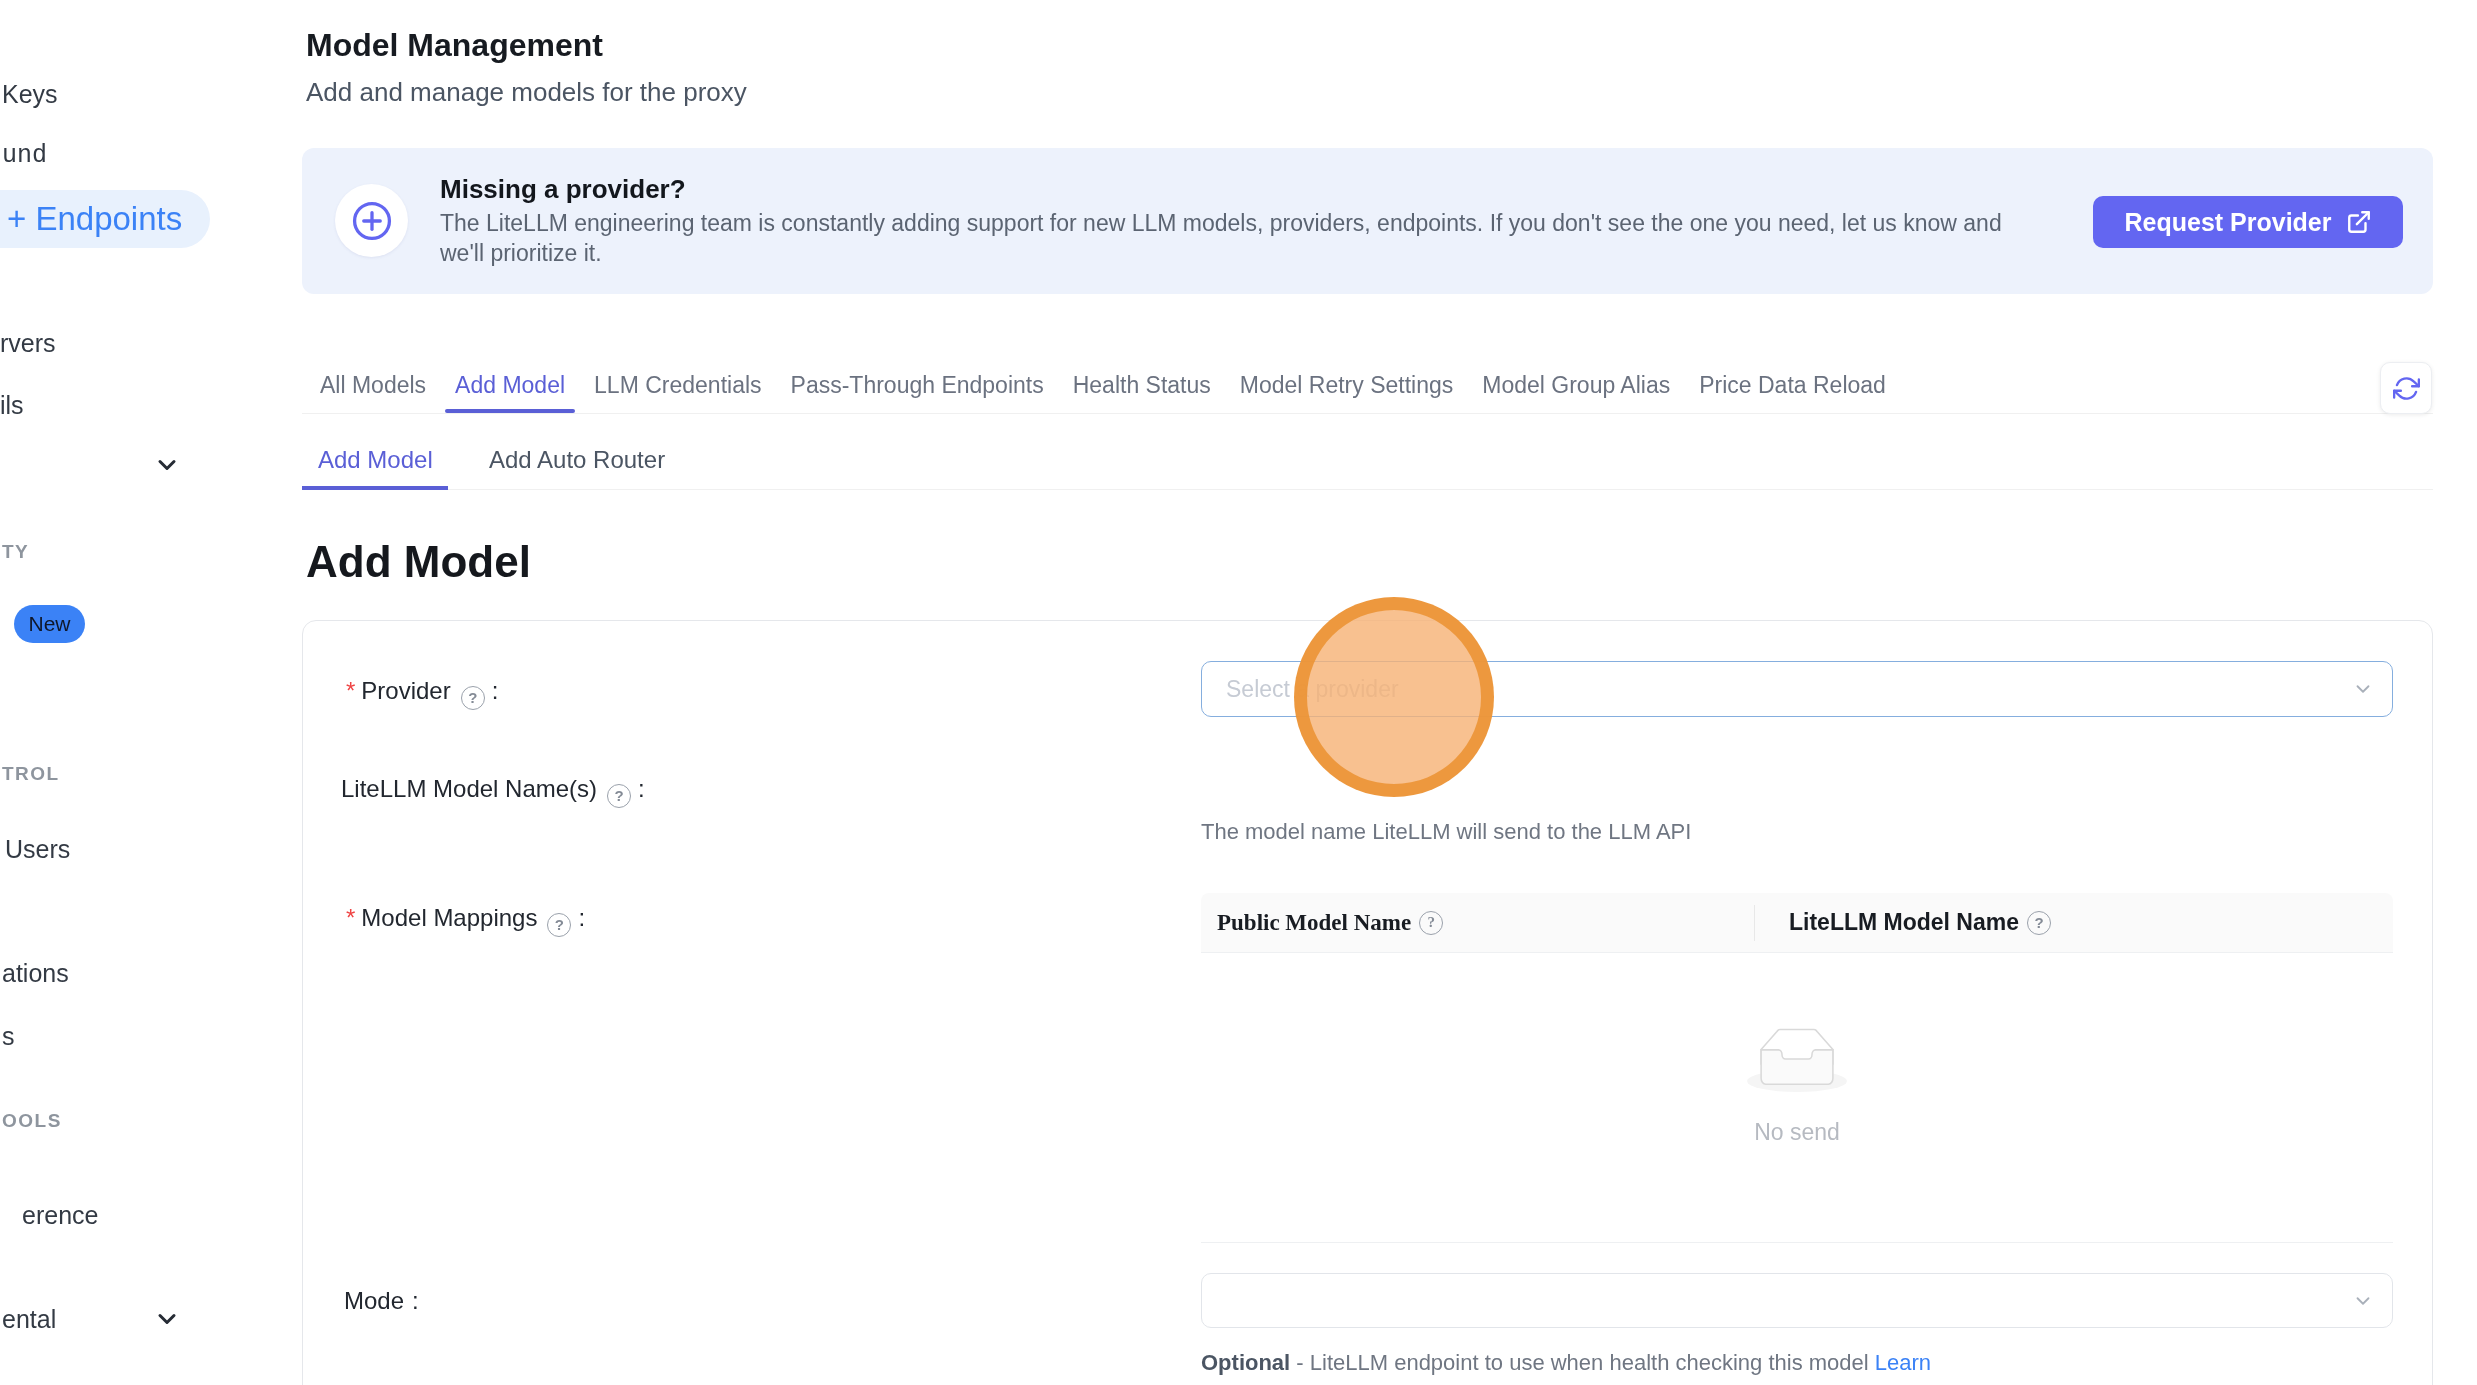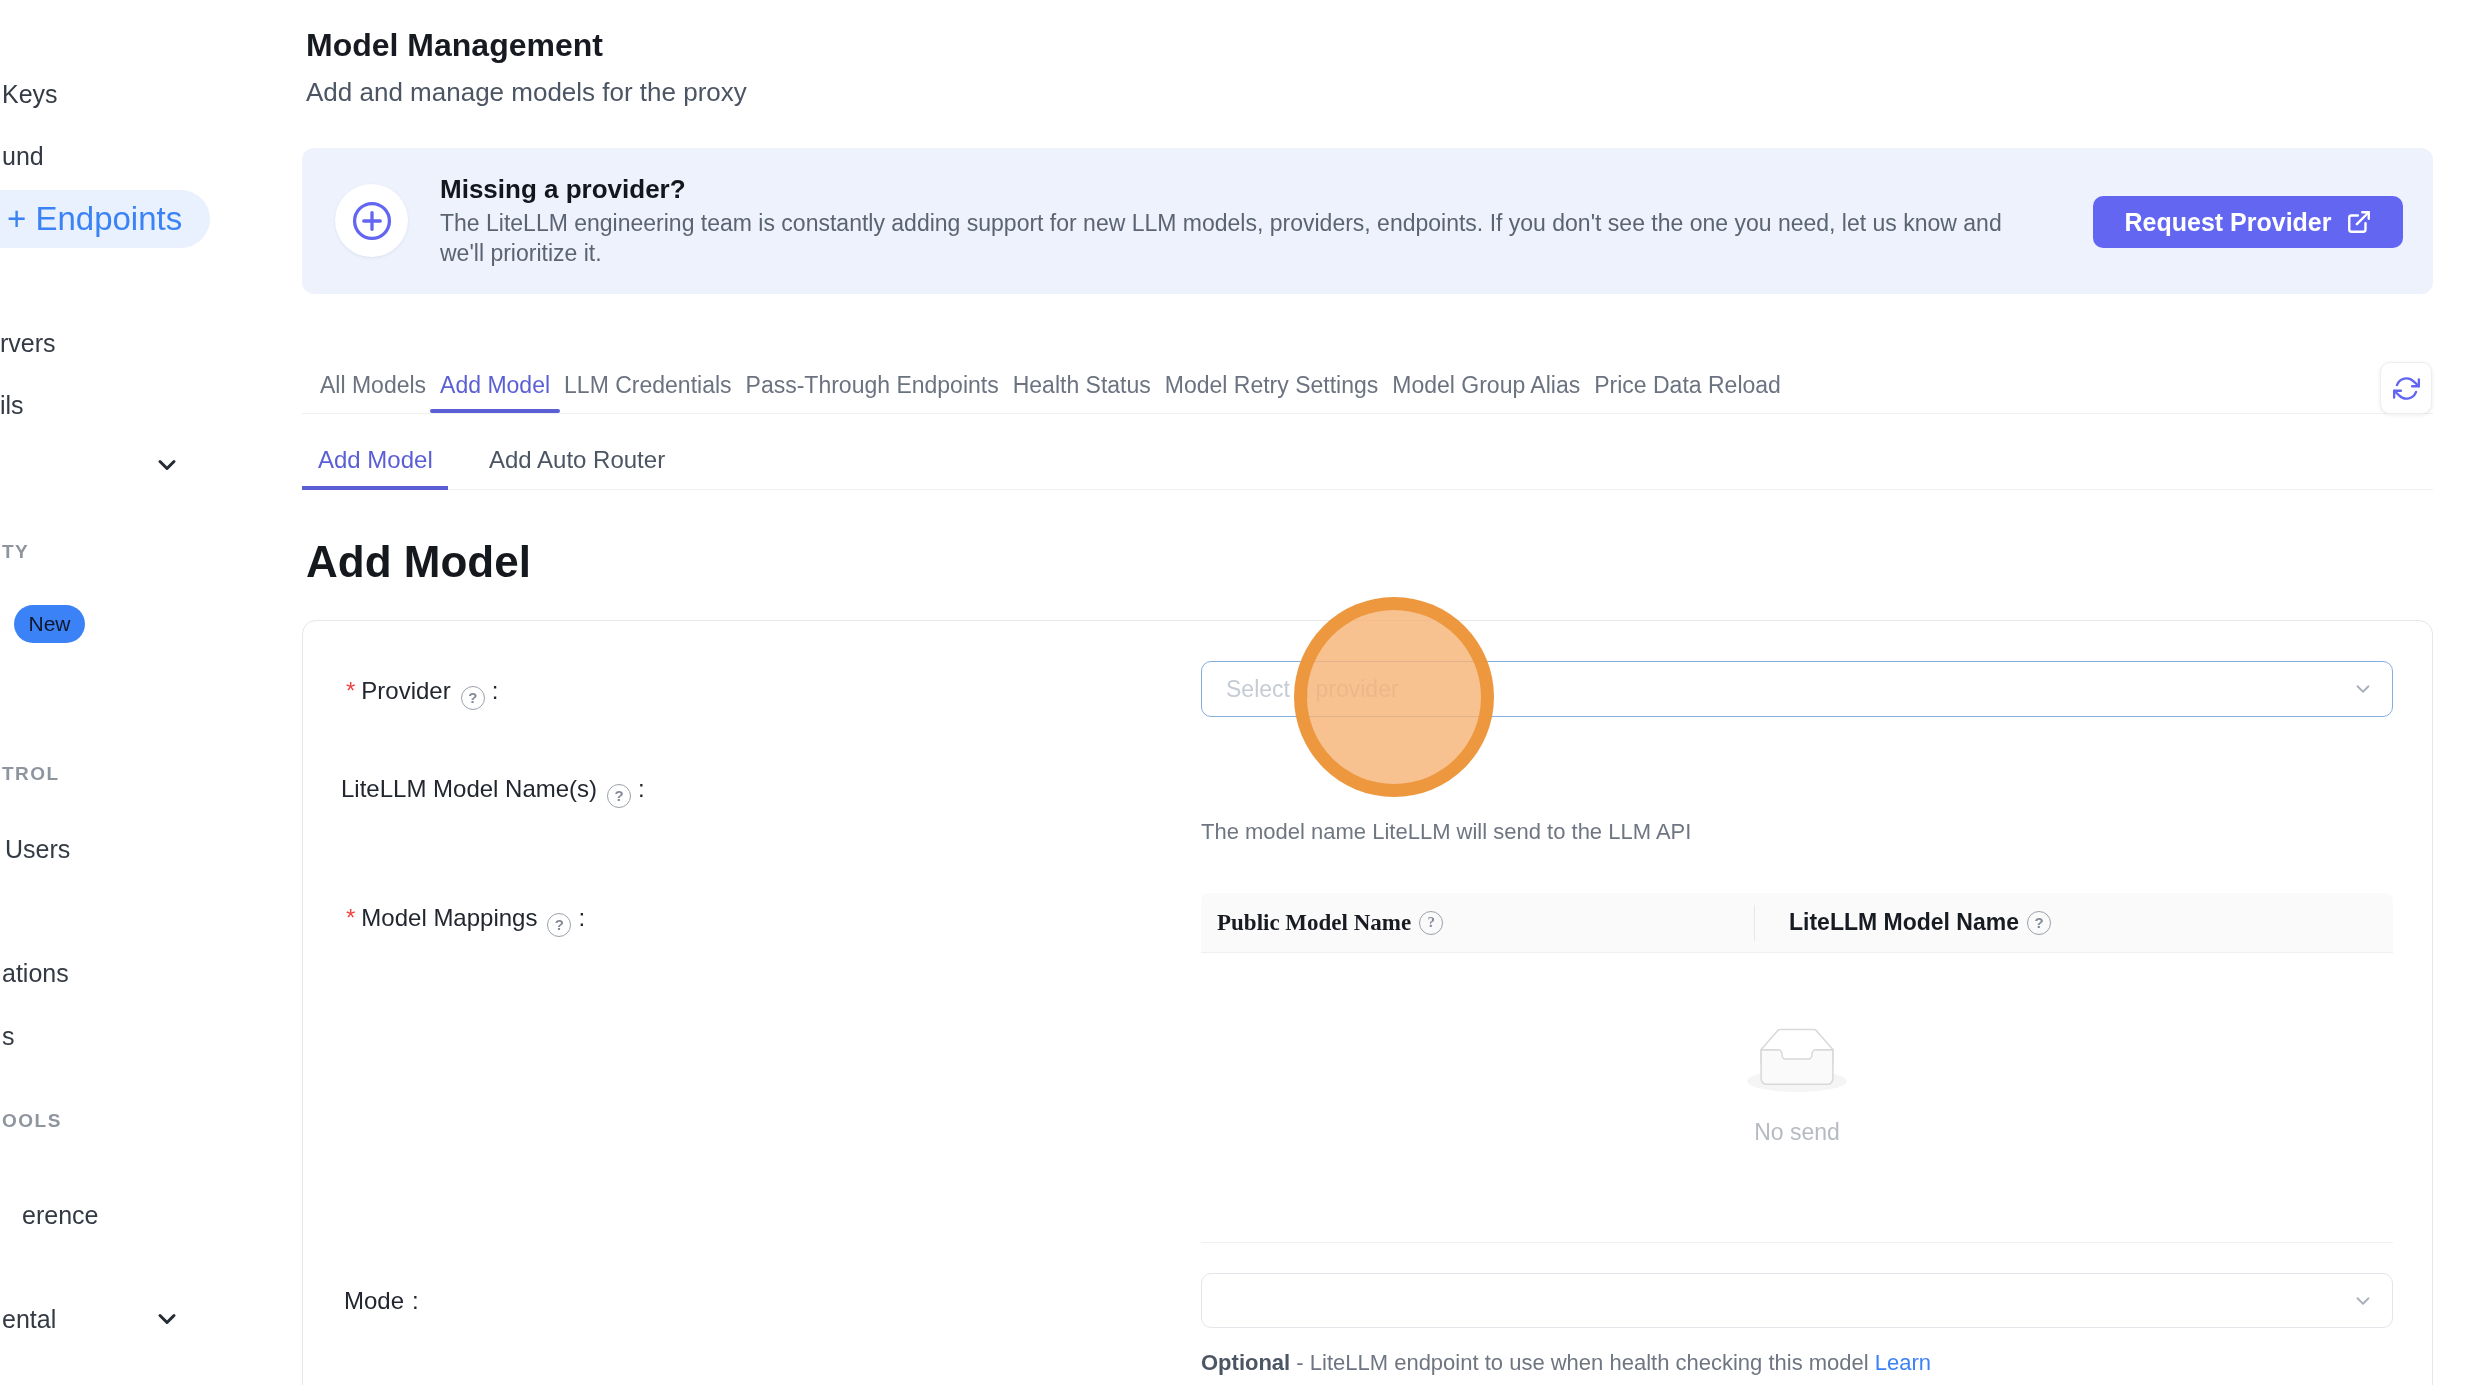--- a/index.html
+++ b/index.html
@@ -27,21 +27,21 @@
   .banner-circle { position:absolute; left:33px; top:36px; width:73px; height:73px; background:#fff; border-radius:50%;
                    box-shadow:0 1px 3px rgba(80,90,160,.10); display:flex; align-items:center; justify-content:center; }
   .banner-title { position:absolute; left:138px; top:26px; font-size:26px; font-weight:bold; color:#13171d; }
   .banner-body  { position:absolute; left:138px; top:60px; width:1600px; font-size:23px; line-height:30px; color:#5b6472; }
   .banner-btn { position:absolute; right:30px; top:48px; width:310px; height:52px; background:#6366f1; border:none;
                 border-radius:10px; color:#fff; font-size:25px; font-weight:bold; display:flex; align-items:center;
                 justify-content:center; gap:14px; cursor:pointer; font-family:inherit; }
 
   
   .tabs-row { position:absolute; left:302px; top:357px; width:2131px; height:57px; border-bottom:1px solid #f0f0f0;
-              display:flex; gap:14px; padding-left:18px; }
+              display:flex; gap:29px; padding-left:18px; }
   .tab { font-size:23px; color:#6b7280; line-height:56px; position:relative; cursor:pointer; white-space:nowrap; }
   .tab.active { color:#5a5fd6; }
   .tab.active::after { content:""; position:absolute; left:-10px; right:-10px; bottom:0; height:4px; background:#5a5fd6; border-radius:2px; }
   .refresh-btn { position:absolute; left:2380px; top:362px; width:52px; height:52px; background:#fff; border:1px solid #eceef2;
                  border-radius:10px; box-shadow:0 1px 4px rgba(0,0,0,.08); display:flex; align-items:center; justify-content:center; cursor:pointer; }
 
   .subtabs-row { position:absolute; left:302px; top:432px; width:2131px; height:58px; border-bottom:1px solid #f0f0f0; }
   .subtab { position:absolute; top:0; font-size:24px; line-height:56px; color:#4b5563; cursor:pointer; white-space:nowrap; }
   .subtab.active { color:#5a5fd6; }
   .subtab-ink { position:absolute; left:0; top:54px; width:146px; height:4px; background:#5a5fd6; }
@@ -87,21 +87,21 @@
   .click-circle { position:absolute; left:1294px; top:597px; width:200px; height:200px; border-radius:50%;
                   border:13px solid rgba(235,146,48,.85); background:rgba(246,177,116,.80); z-index:50; pointer-events:none; }
 </style>
 </head>
 <body>
 
 <div class="screen">
 
   <nav class="sidebar">
     <span class="side-frag" style="left:2px; top:79px;">Keys</span>
-    <span class="side-frag" style="left:2px; top:141px;">und</span>
+    <span class="side-frag" style="left:2px; top:141px;font-family:Liberation Mono, monospace;">und</span>
 
     <div class="side-pill">
       <span class="lbl">+ Endpoints</span>
     </div>
 
     <span class="side-frag" style="left:0px; top:328px;">rvers</span>
     <span class="side-frag" style="left:0px; top:390px;">ils</span>
 
     <span class="side-chev" style="left:153px; top:451px;">
       <svg width="28" height="28" viewBox="0 0 24 24" fill="none" stroke="#262c35" stroke-width="2.6" stroke-linecap="round" stroke-linejoin="round">

